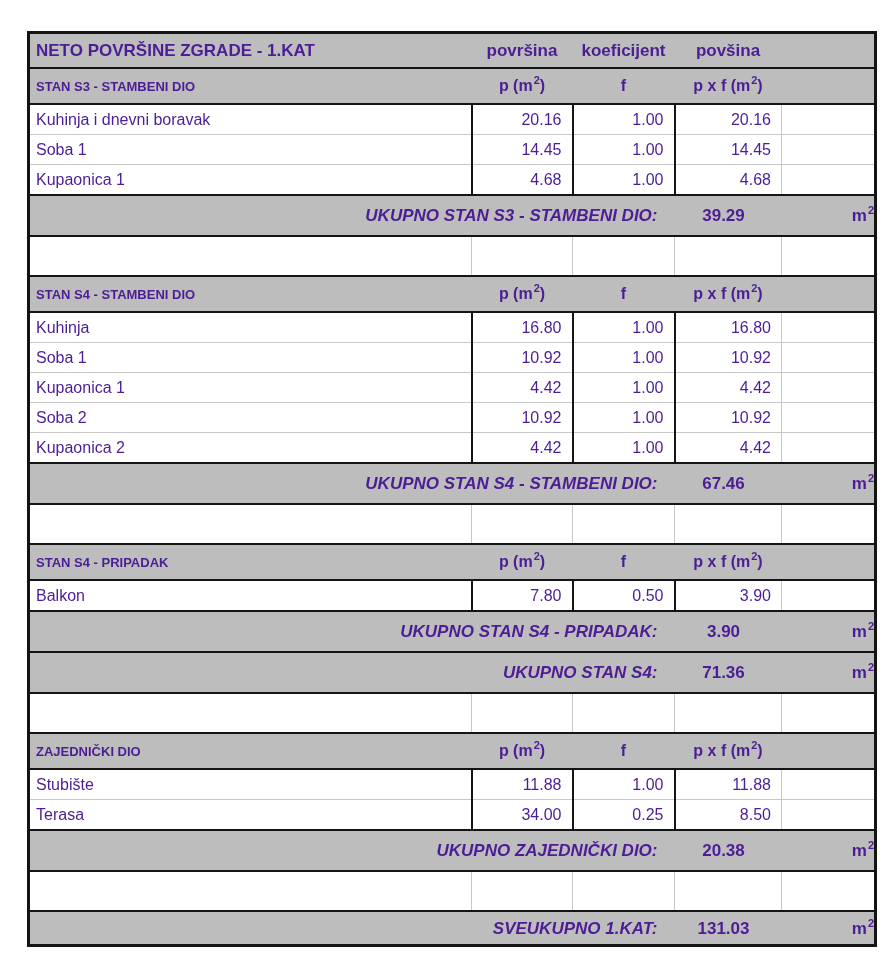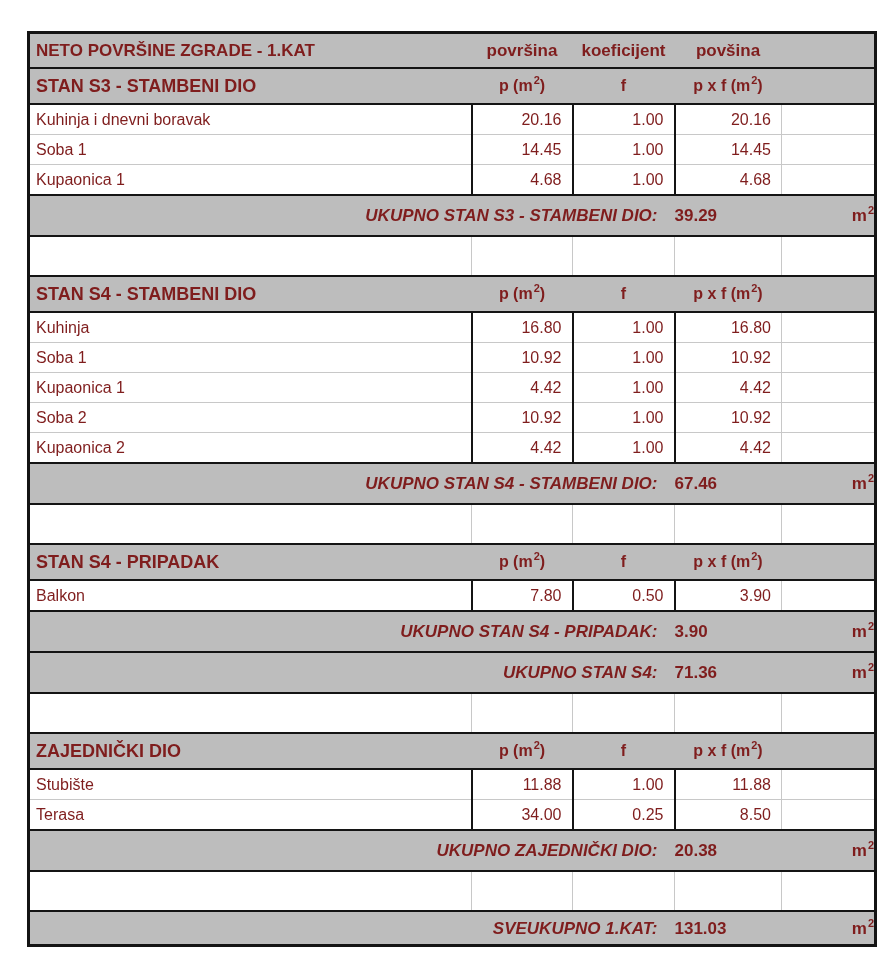--- a/index.html
+++ b/index.html
@@ -4,42 +4,42 @@
 <style>
   :root{
     --fill:#bdbdbd;
     --ink:#141414;
     --grid:#c8c8c8;
     --paper:#ffffff;
   }
   html,body{margin:0;padding:0;background:#fff;}
   .page{
     width:890px;height:960px;position:relative;background:var(--paper);
-    font-family:"Liberation Sans",sans-serif;color:#7f1d1d;
+    font-family:"Liberation Sans",sans-serif;color:#4c1d95;
   }
   table.sheet{
     position:absolute;left:27px;top:31px;
     width:847px;table-layout:fixed;border-collapse:collapse;
     border:3px solid var(--ink);
   }
   td{
     padding:0;vertical-align:middle;white-space:nowrap;overflow:visible;
     font-size:16px;line-height:1;
   }
   
   tr.titlerow td{
     background:var(--fill);border-bottom:2px solid var(--ink);
     font-weight:bold;font-size:17px;height:33px;
   }
   tr.sechead td{
     background:var(--fill);
     border-top:2px solid var(--ink);border-bottom:2px solid var(--ink);
     font-weight:bold;height:34px;
   }
-  tr.sechead td.cdesc{font-size:18px;}
+  tr.sechead td.cdesc{font-size:13px;}
   tr.datarow td{height:29px;border-bottom:1px solid var(--grid);}
   tr.datarow td.cp, tr.datarow td.cf, tr.datarow td.cpx{border-left:2px solid var(--ink);}
   tr.datarow td.cx{border-left:1px solid var(--grid);}
   tr.totalrow td{
     background:var(--fill);
     border-top:2px solid var(--ink);border-bottom:2px solid var(--ink);
     font-weight:bold;font-size:17px;height:39px;
   }
   tr.blankrow td{height:38px;}
   tr.blankrow td.cp, tr.blankrow td.cf, tr.blankrow td.cpx, tr.blankrow td.cx{
@@ -47,21 +47,21 @@
   }
   tr.grandrow td{height:32px;}
   
   td.cdesc{text-align:left;padding-left:6px;}
   td.cp, td.cf, td.cpx{text-align:right;padding-right:10px;}
   tr.titlerow td.cp, tr.titlerow td.cf, tr.titlerow td.cpx,
   tr.sechead td.cp, tr.sechead td.cf, tr.sechead td.cpx{
     text-align:center;padding-right:0;
   }
   td.tlab{text-align:right;padding-right:17px;font-style:italic;}
-  td.tnum{text-align:left;padding-right:9px;}
+  td.tnum{text-align:center;padding-right:9px;}
   td.tunit{text-align:right;padding-left:4px;}
   sup.s{
     font-size:11px;font-weight:bold;line-height:0;
     position:relative;top:-7px;margin-left:1px;vertical-align:baseline;
   }
 </style>
 </head>
 <body>
 
 <div class="page">

